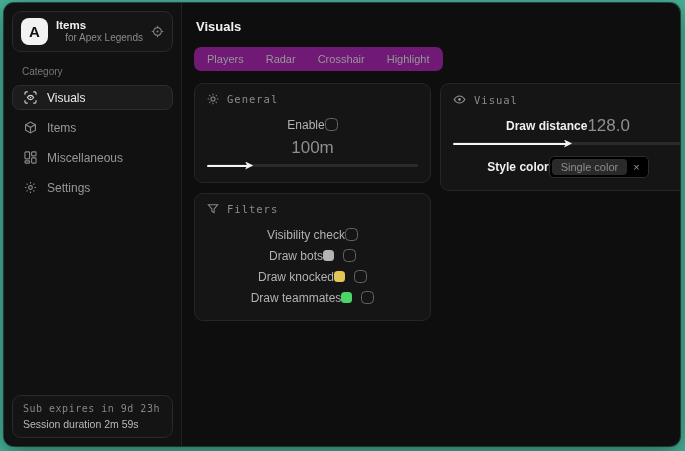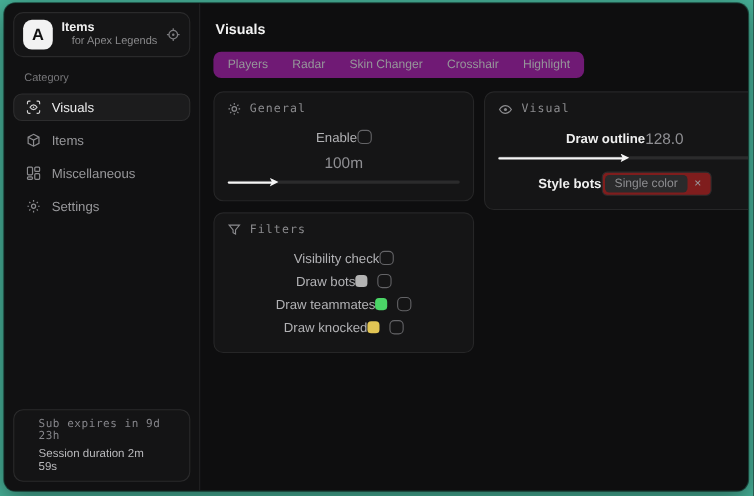--- a/index.html
+++ b/index.html
@@ -23,56 +23,56 @@
 
   .cat-label { color:#77777a; font-size:10px; margin:14px 0 8px 10px; }
 
   .nav-item { height:25px; margin:0 0 5px 0; padding:0 10px; border-radius:8px; display:flex; align-items:center; gap:10px; color:#98989b; font-size:12px; cursor:pointer; border:1px solid transparent; }
   .nav-item .ico { display:flex; width:14px; justify-content:center; color:#8b8b8e; }
   .nav-item.selected { background:#1c1c1d; border-color:#2d2d2e; color:#ececed; }
   .nav-item.selected .ico { color:#d5d5d6; }
 
   .spacer { flex:1; }
 
-  .status-card { border:1px solid #2a2a2b; background:#141415; border-radius:9px; padding:7px 22px; }
+  .status-card { border:1px solid #2a2a2b; background:#141415; border-radius:9px; padding:7px 10px; }
   .status-line1 { font-family:"DejaVu Sans Mono", monospace; color:#85858a; font-size:10px; letter-spacing:.5px; margin-bottom:4px; }
   .status-line2 { color:#b9b9bc; font-size:10.5px; }
 
   
   .main { flex:1; padding:16px 16px 0 12px; }
   .page-title { color:#f2f2f2; font-size:13px; font-weight:bold; margin-left:2px; }
 
   .tabbar { margin-top:13px; background:#701a75; border-radius:7px; padding:3px; display:inline-flex; gap:2px; }
   .tab { padding:3px 10px; font-size:11px; color:#96969a; border-radius:5px; cursor:pointer; white-space:nowrap; }
   .tab.selected { background:#2d2d2e; color:#ececee; font-weight:bold; }
 
   .panel-grid { display:flex; gap:9px; margin-top:12px; align-items:flex-start; }
   .col-left { width:237px; flex:none; display:flex; flex-direction:column; gap:10px; }
   .col-right { width:256px; flex:none; }
 
   .panel { background:#151516; border:1px solid #262627; border-radius:9px; padding:9px 12px 12px 12px; }
-  .panel-head { display:flex; align-items:flex-start; gap:8px; color:#8b8b8e; font-family:"DejaVu Sans Mono", monospace; font-size:10.5px; letter-spacing:1px; margin-bottom:9px; }
+  .panel-head { display:flex; align-items:flex-end; gap:8px; color:#8b8b8e; font-family:"DejaVu Sans Mono", monospace; font-size:10.5px; letter-spacing:1px; margin-bottom:9px; }
   .panel-head .ico { display:flex; }
 
   .row { display:flex; align-items:center; justify-content:center; min-height:21px; }
   .lbl-dim { color:#b2b2b5; font-size:12px; }
   .lbl-strong { color:#efefef; font-size:12px; font-weight:bold; }
-  .val { color:#8f8f93; font-size:14px; }
+  .val { color:#8f8f93; font-size:17px; }
 
   .checkbox { width:13px; height:13px; border:1.5px solid #646467; border-radius:4.5px; background:transparent; flex:none; cursor:pointer; }
   .swatch { width:11px; height:11px; border-radius:3.5px; flex:none; cursor:pointer; }
   .row-right { display:flex; align-items:center; gap:9px; }
 
   .slider { position:relative; height:9px; margin-top:3px; cursor:pointer; }
   .slider .track { position:absolute; top:3px; left:0; right:0; height:3px; background:#2b2b2c; border-radius:2px; }
   .slider .fill { position:absolute; top:4px; left:0; height:1.6px; background:#f5f5f5; border-radius:1px; }
   .slider .thumb { position:absolute; top:0.5px; width:8px; height:8px; background:#f5f5f5;
     clip-path:polygon(0 0, 100% 50%, 0 100%, 25% 50%); }
 
-  .chip { background:#7f1d1d; border:1px solid #2c2c2d; border-radius:5px; padding:2px; display:flex; align-items:center; gap:6px; cursor:pointer; }
+  .chip { background:#000000; border:1px solid #2c2c2d; border-radius:5px; padding:2px; display:flex; align-items:center; gap:6px; cursor:pointer; }
   .chip-label { background:#2a2a2b; color:#8d8d90; border-radius:4px; font-size:11px; padding:2px 9px; }
   .chip-x { color:#9a9a9d; font-size:11px; padding:0 6px 0 0; }
 </style>
 </head>
 <body>
 
 <div class="window">
 
   <div class="sidebar">
 
@@ -144,21 +144,20 @@
       <div class="status-line2">Session duration 2m 59s</div>
     </div>
   </div>
 
   <div class="main">
     <div class="page-title">Visuals</div>
 
     <div class="tabbar">
       <div class="tab">Players</div>
       <div class="tab">Radar</div>
-      <div class="tab">Skin Changer</div>
       <div class="tab">Crosshair</div>
       <div class="tab">Highlight</div>
     </div>
 
     <div class="panel-grid">
       <div class="col-left">
 
         <div class="panel">
           <div class="panel-head">
             <span class="ico">
@@ -197,59 +196,59 @@
             <span class="checkbox"></span>
           </div>
           <div class="row">
             <span class="lbl-dim">Draw bots</span>
             <span class="row-right">
               <span class="swatch" style="background: rgb(179, 179, 179);"></span>
               <span class="checkbox"></span>
             </span>
           </div>
           <div class="row">
+            <span class="lbl-dim">Draw knocked</span>
+            <span class="row-right">
+              <span class="swatch" style="background: rgb(226, 197, 84);"></span>
+              <span class="checkbox"></span>
+            </span>
+          </div>
+          <div class="row">
             <span class="lbl-dim">Draw teammates</span>
             <span class="row-right">
               <span class="swatch" style="background: rgb(75, 213, 103);"></span>
-              <span class="checkbox"></span>
-            </span>
-          </div>
-          <div class="row">
-            <span class="lbl-dim">Draw knocked</span>
-            <span class="row-right">
-              <span class="swatch" style="background: rgb(226, 197, 84);"></span>
               <span class="checkbox"></span>
             </span>
           </div>
         </div>
       </div>
 
       <div class="col-right">
 
         <div class="panel">
           <div class="panel-head">
             <span class="ico">
               <svg width="13" height="13" viewBox="0 0 14 14" fill="none" stroke="currentColor" stroke-width="1.2">
                 <path d="M1.2 7C2.8 4.4 4.9 3.2 7 3.2S11.2 4.4 12.8 7C11.2 9.6 9.1 10.8 7 10.8S2.8 9.6 1.2 7z"></path>
                 <circle cx="7" cy="7" r="1.5" fill="currentColor" stroke="none"></circle>
               </svg>
             </span>
             <span>Visual</span>
           </div>
           <div class="row">
-            <span class="lbl-strong">Draw outline</span>
+            <span class="lbl-strong">Draw distance</span>
             <span class="val">128.0</span>
           </div>
           <div class="slider">
             <div class="track"></div>
             <div class="fill" style="width:50%;"></div>
             <div class="thumb" style="left:calc(50% - 4px);"></div>
           </div>
           <div class="row" style="margin-top:8px;">
-            <span class="lbl-strong">Style bots</span>
+            <span class="lbl-strong">Style color</span>
             <span class="chip">
               <span class="chip-label">Single color</span>
               <span class="chip-x">×</span>
             </span>
           </div>
         </div>
       </div>
     </div>
   </div>
 </div>

